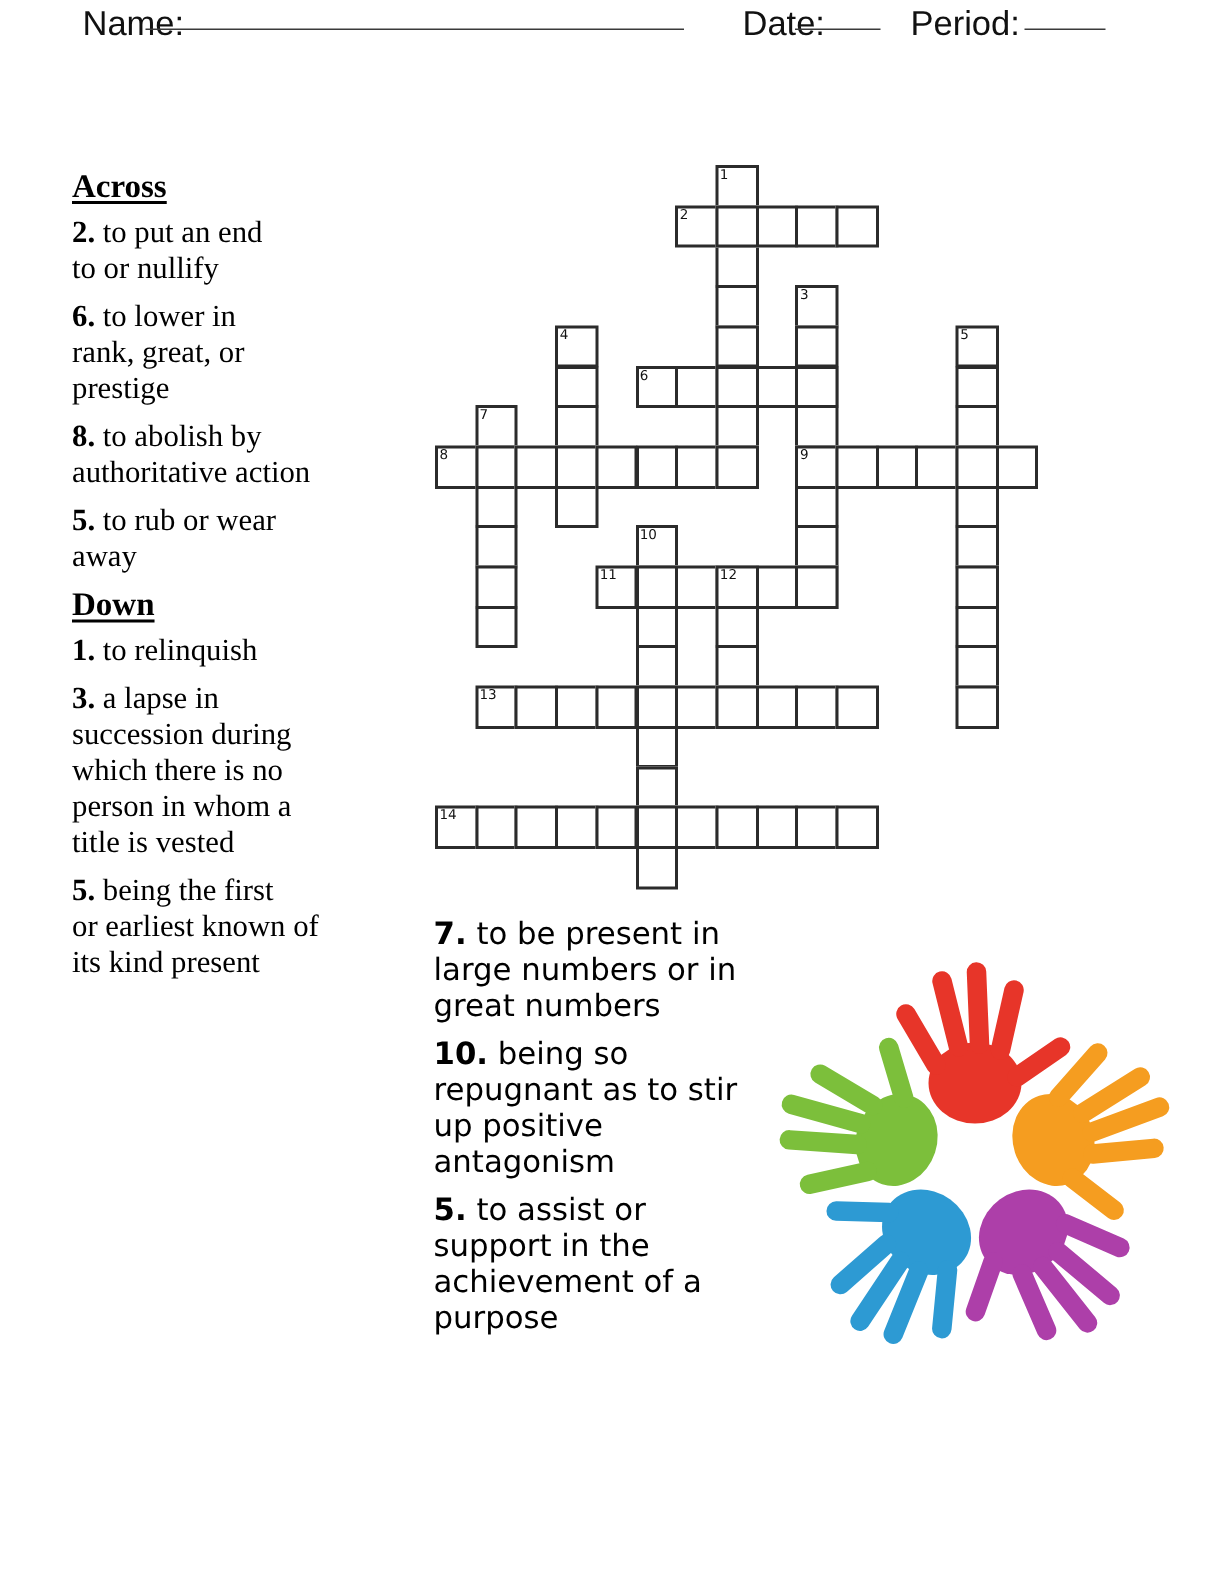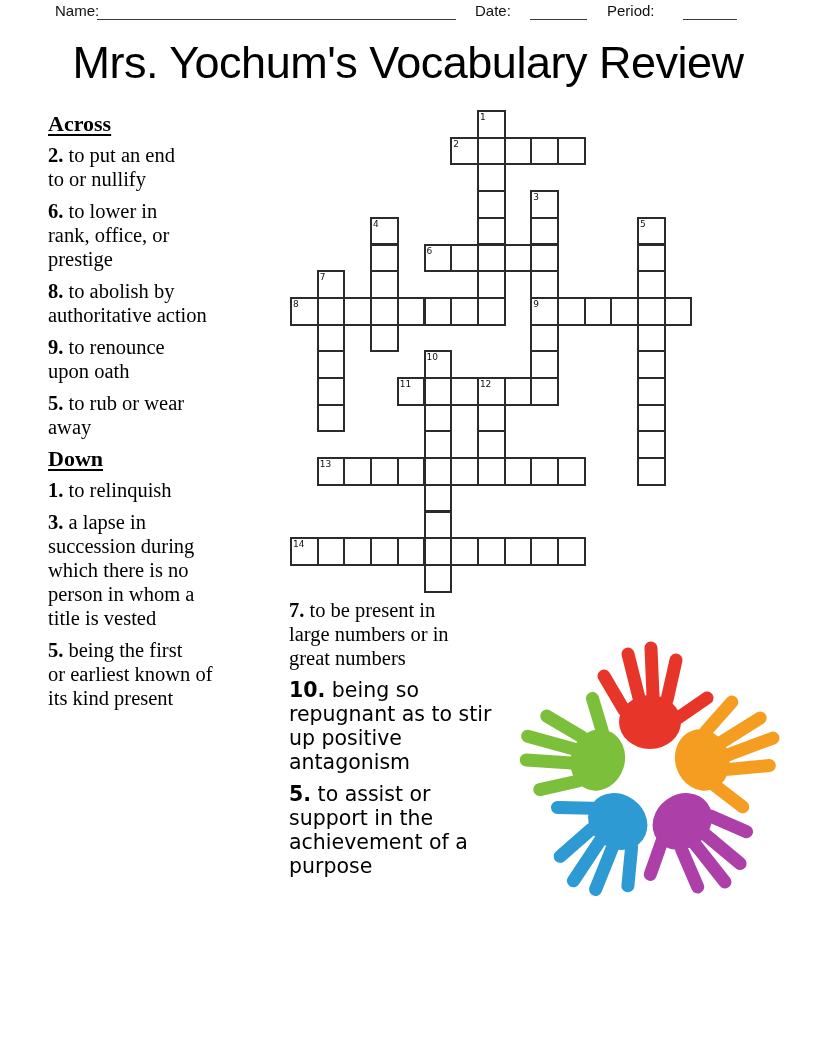--- a/index.html
+++ b/index.html
@@ -1,56 +1,55 @@
 <!DOCTYPE html>
 <html><head>
 <meta charset="utf-8">
 <style>
   html,body{margin:0;padding:0;background:#fff;}
   .page{position:relative;width:816px;height:1056px;background:#fff;overflow:hidden;
         font-family:"Liberation Sans",sans-serif;color:#000;}
   
-  .hdr-label{position:absolute;top:2px;font-size:15px;color:#111;}
+  .hdr-label{position:absolute;top:2px;font-size:23px;color:#111;}
   .blank-line{position:absolute;top:4px;height:15px;border-bottom:1.6px solid #3a3a3a;}
   
   .title{position:absolute;top:36px;left:0;width:816px;text-align:center;
          font-size:45px;line-height:54px;letter-spacing:-0.5px;font-weight:400;
          font-family:"Liberation Sans",sans-serif;}
   
   #grid{position:absolute;left:290px;top:110px;}
   .cell{position:absolute;background:#fff;border:2px solid #2b2b2b;box-sizing:border-box;}
   .cnum{position:absolute;top:0;left:1px;font-size:9px;line-height:10px;
         font-family:"DejaVu Sans",sans-serif;color:#111;}
   
   .col{position:absolute;font-family:"DejaVu Sans",sans-serif;}
   .col-left{left:48px;top:112px;width:242px;font-family:Liberation Serif, serif;}
   .col-mid{left:289px;top:598px;width:232px;}
   .clue-heading{font-size:22px;line-height:23px;font-weight:bold;margin:8px 0 0 0;
                 text-decoration:underline;text-decoration-thickness:2px;text-underline-offset:3px;}
   .clue-heading.first{margin-top:0;}
   .clue{margin:8px 0 0 0;font-size:20.5px;line-height:24px;}
-  .clue.first{margin-top:0;font-family:Liberation Serif, serif;}
+  .clue.first{margin-top:12px;}
   .clue b{font-weight:bold;}
   .clue .t{white-space:pre-line;}
   
   #hands{position:absolute;left:505px;top:632px;width:290px;height:290px;}
 </style>
 </head>
 <body>
 
 <div class="page">
 
   <span class="hdr-label" style="left:55px">Name:</span>
   <div class="blank-line" style="left:97px;width:359px"></div>
-  <span class="hdr-label" style="left:475px">Date:</span>
+  <span class="hdr-label" style="left:495px">Date:</span>
   <div class="blank-line" style="left:530px;width:57px"></div>
   <span class="hdr-label" style="left:607px">Period:</span>
   <div class="blank-line" style="left:683px;width:54px"></div>
 
-  <div class="title">Mrs. Yochum's Vocabulary Review</div>
 
   <div id="grid">
       <div class="cell" style="left: 186.9px; top: 0px; height: 28.7px; width: 28.7px; border-color: rgb(43, 43, 43);">
         <span class="cnum">1</span>
       </div>
       <div class="cell" style="left: 186.9px; top: 26.7px; height: 28.7px; width: 28.7px; border-color: rgb(43, 43, 43);"></div>
       <div class="cell" style="left: 186.9px; top: 53.4px; height: 28.7px; width: 28.7px; border-color: rgb(43, 43, 43);"></div>
       <div class="cell" style="left: 186.9px; top: 80.1px; height: 28.7px; width: 28.7px; border-color: rgb(43, 43, 43);"></div>
       <div class="cell" style="left: 186.9px; top: 106.8px; height: 28.7px; width: 28.7px; border-color: rgb(43, 43, 43);"></div>
       <div class="cell" style="left: 186.9px; top: 133.5px; height: 28.7px; width: 28.7px; border-color: rgb(43, 43, 43);"></div>
@@ -175,26 +174,24 @@
       <div class="cell" style="left: 213.6px; top: 427.2px; height: 28.7px; width: 28.7px; border-color: rgb(43, 43, 43);"></div>
       <div class="cell" style="left: 240.3px; top: 427.2px; height: 28.7px; width: 28.7px; border-color: rgb(43, 43, 43);"></div>
       <div class="cell" style="left: 267px; top: 427.2px; height: 28.7px; width: 28.7px; border-color: rgb(43, 43, 43);"></div>
     </div>
 
   <div class="col col-left">
     <div class="clue-heading first">Across</div>
     <div class="clue"><b>2.</b> <span class="t">to put an end
 to or nullify</span></div>
     <div class="clue"><b>6.</b> <span class="t">to lower in
-rank, office, or
+rank, great, or
 prestige</span></div>
     <div class="clue"><b>8.</b> <span class="t">to abolish by
 authoritative action</span></div>
-    <div class="clue"><b>9.</b> <span class="t">to renounce
-upon oath</span></div>
     <div class="clue"><b>5.</b> <span class="t">to rub or wear
 away</span></div>
     <div class="clue-heading">Down</div>
     <div class="clue"><b>1.</b> <span class="t">to relinquish</span></div>
     <div class="clue"><b>3.</b> <span class="t">a lapse in
 succession during
 which there is no
 person in whom a
 title is vested</span></div>
     <div class="clue"><b>5.</b> <span class="t">being the first

